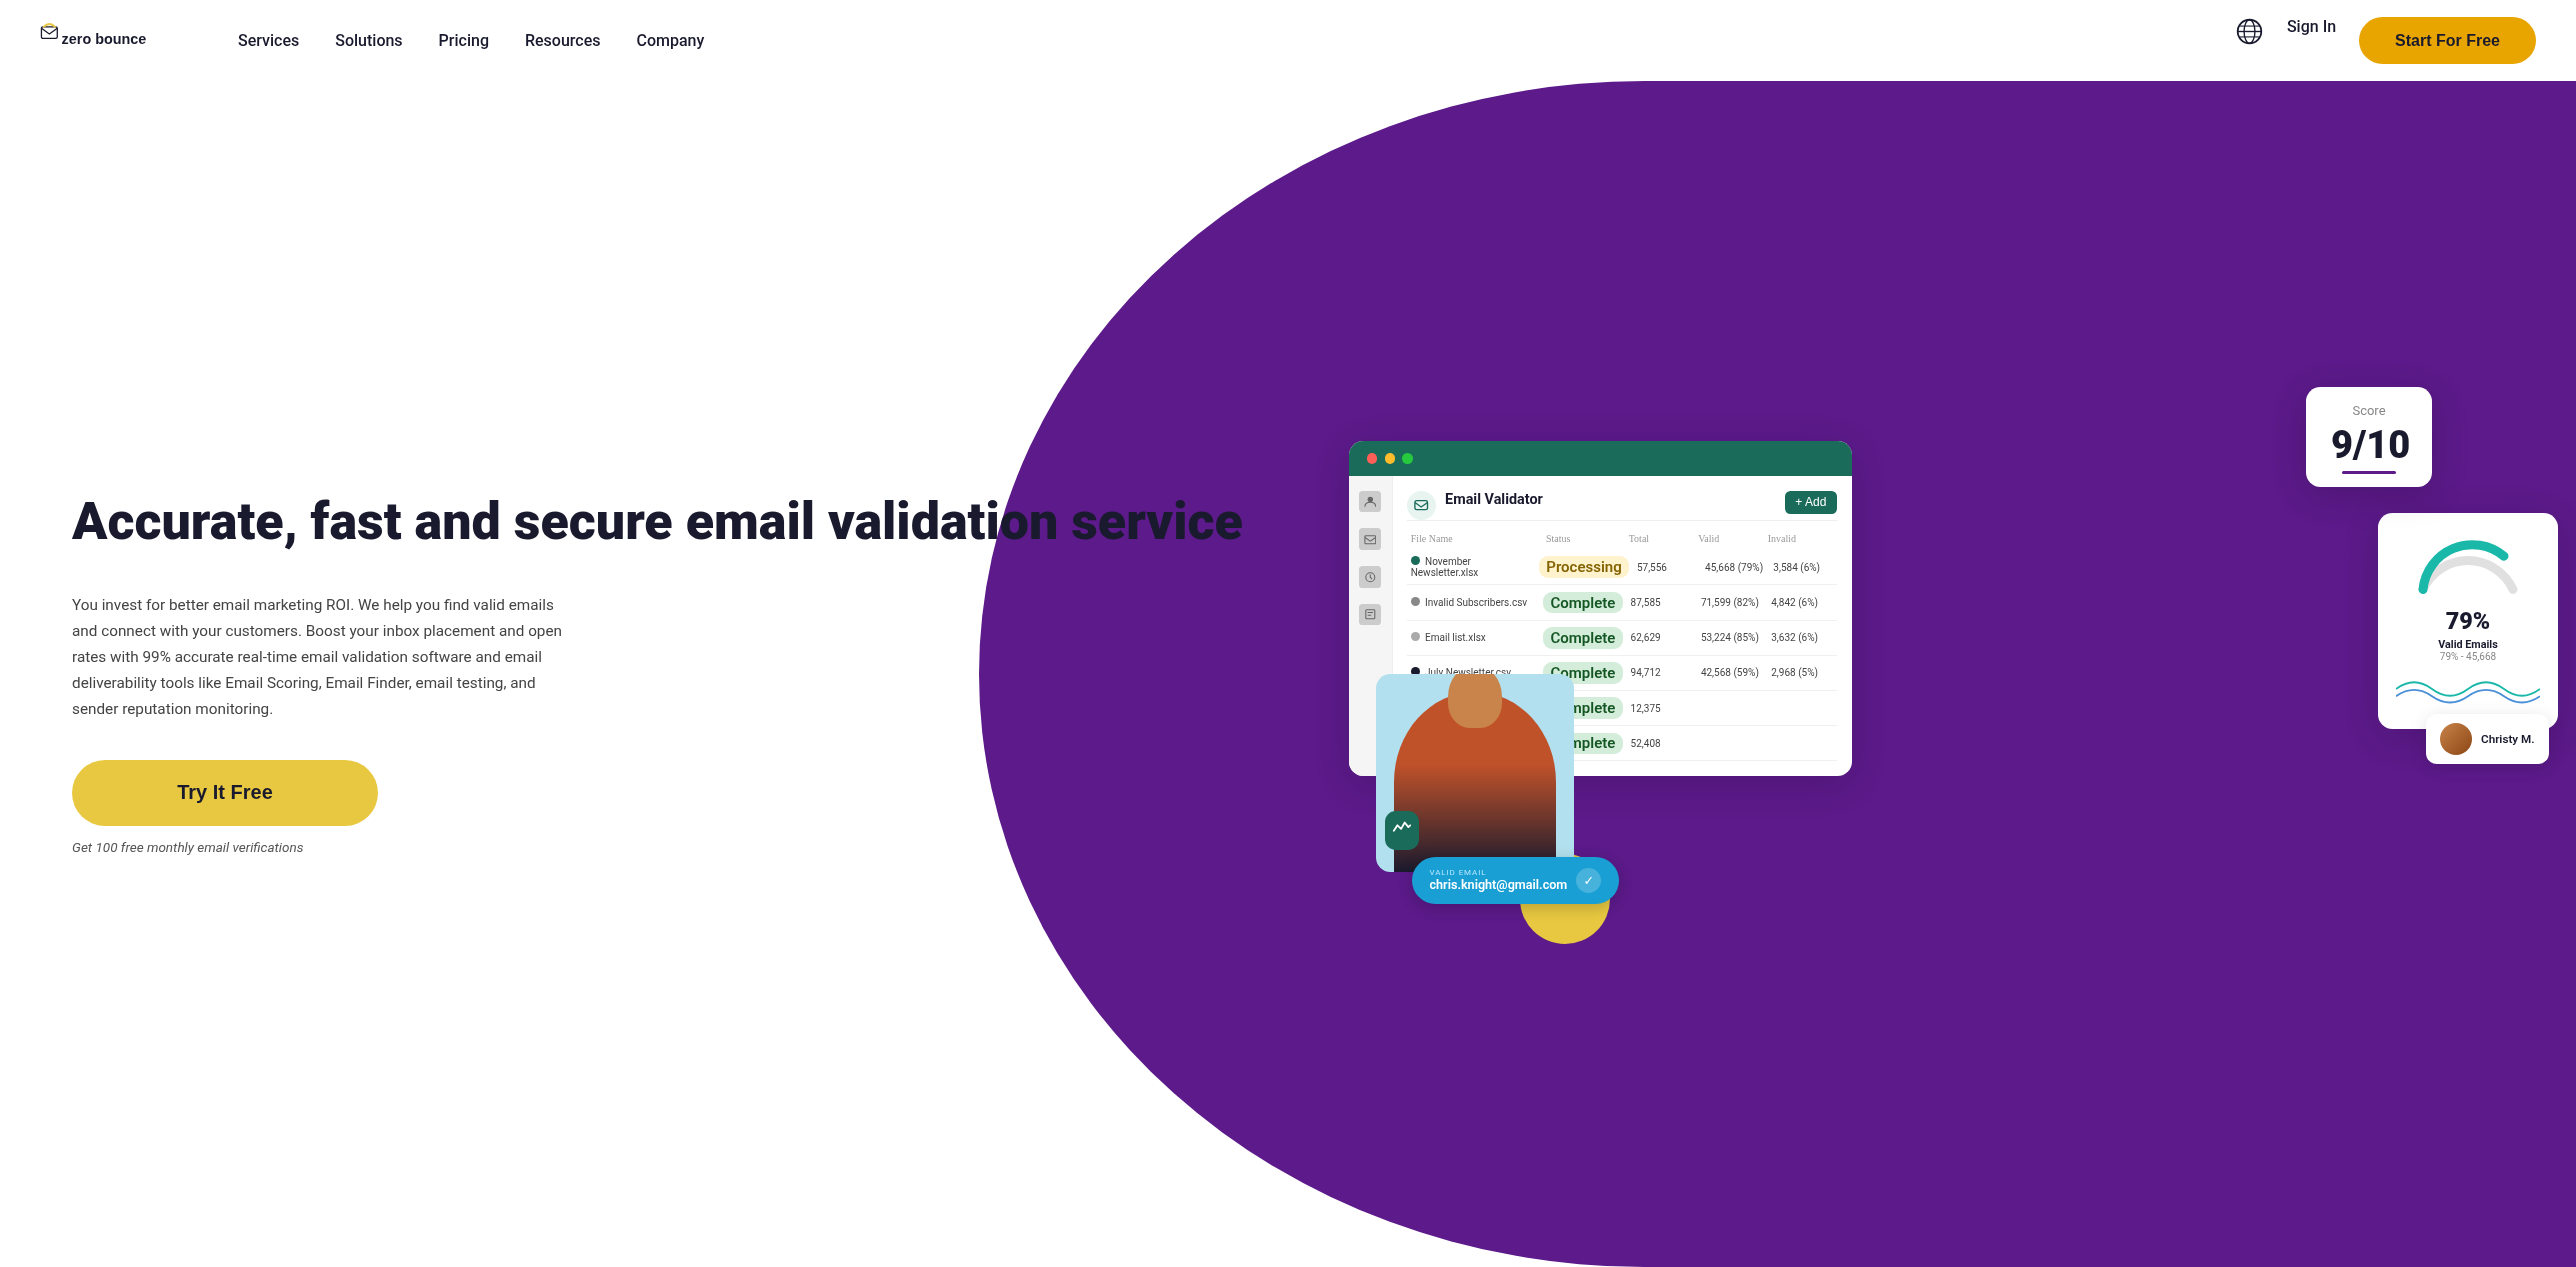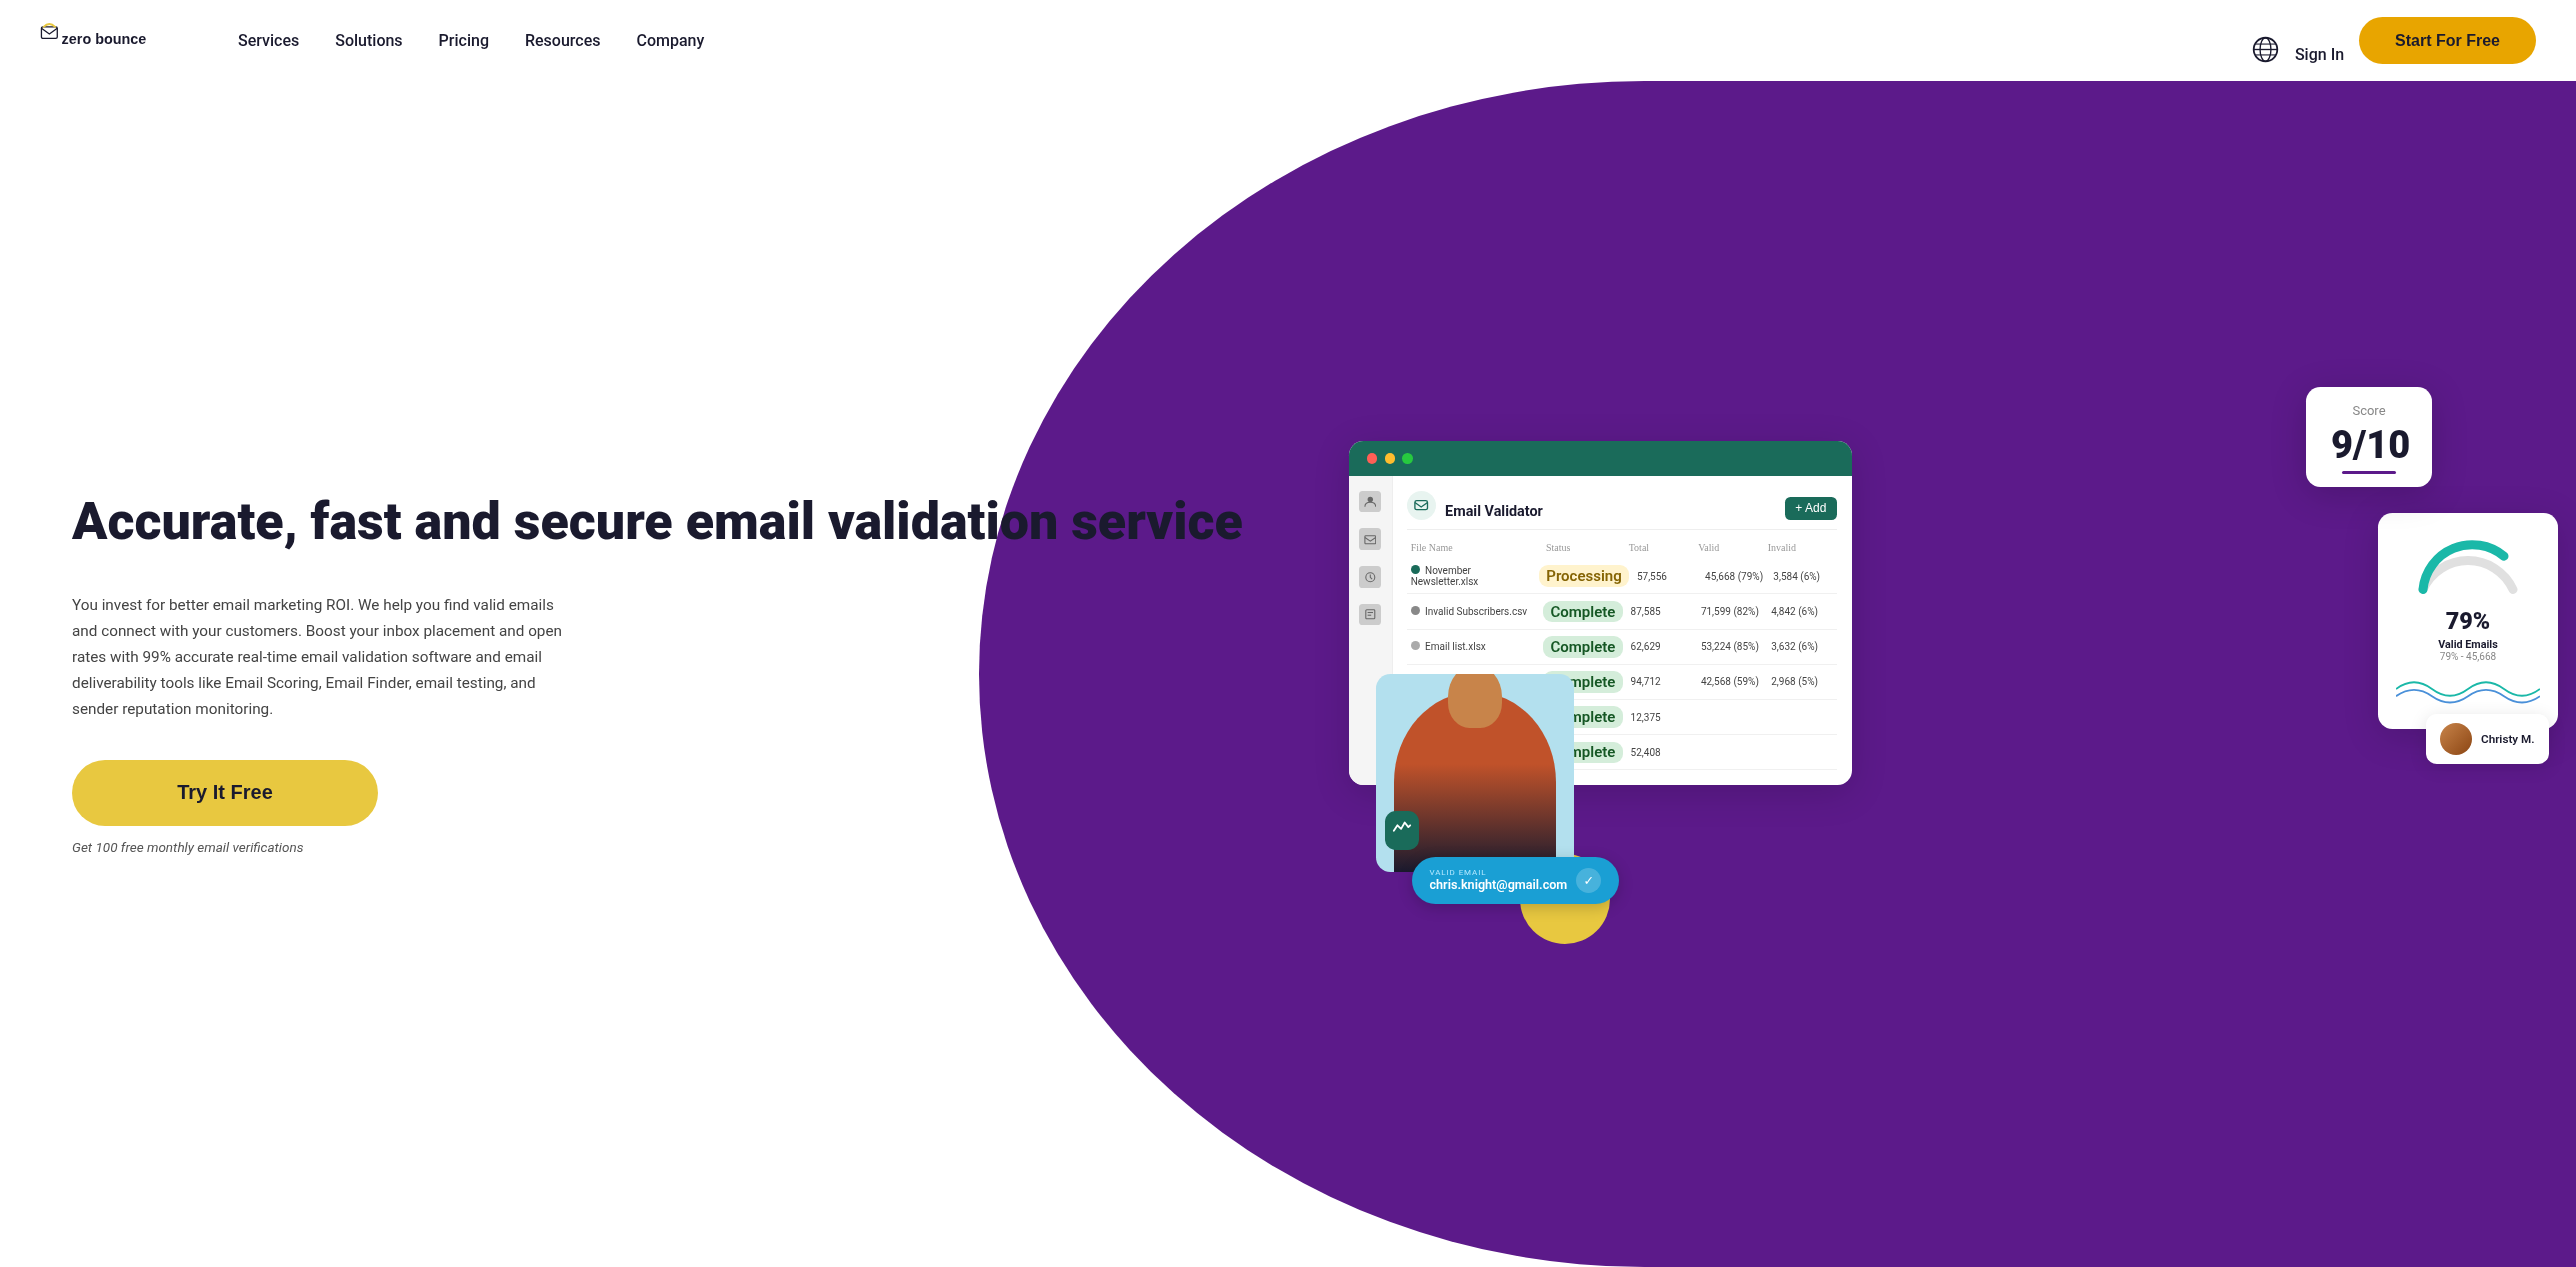--- a/index.html
+++ b/index.html
@@ -35,22 +35,22 @@
       flex: 1;
     }
     .nav-links li a {
       text-decoration: none;
       color: #1a1a2e;
       font-size: 16px;
       font-weight: 500;
     }
     .nav-right {
       display: flex;
-      align-items: flex-end;
-      gap: 15px;
+      align-items: flex-start;
+      gap: 23px;
     }
     .globe-icon {
       width: 29px;
       height: 29px;
     }
     .sign-in-link {
       text-decoration: none;
       color: #1a1a2e;
       font-size: 16px;
       font-weight: 500;
@@ -213,24 +213,23 @@
       display: flex;
       align-items: center;
       justify-content: center;
     }
     .validator-content {
       flex: 1;
       padding: 14.4px;
     }
     .validator-title-row {
       display: flex;
-      align-items: flex-end;
+      align-items: flex-start;
       gap: 9px;
       margin-bottom: 12.6px;
-      padding-bottom: 9px;
       border-bottom: 0.9px solid #eee;
     }
     .email-icon-circle {
       width: 29px;
       height: 29px;
       border-radius: 50%;
       background: #e8f4f0;
       display: flex;
       align-items: center;
       justify-content: center;

